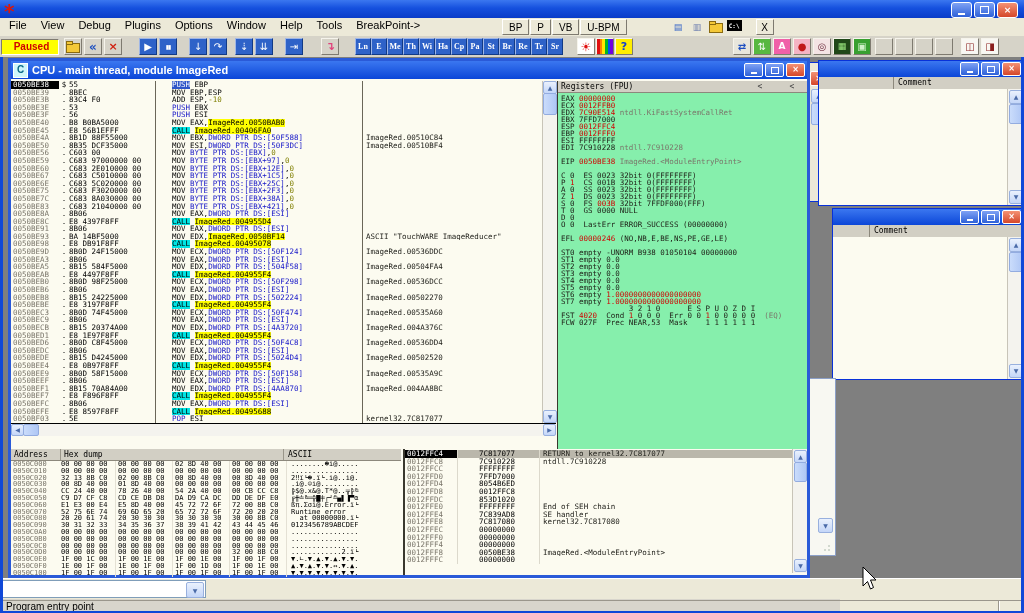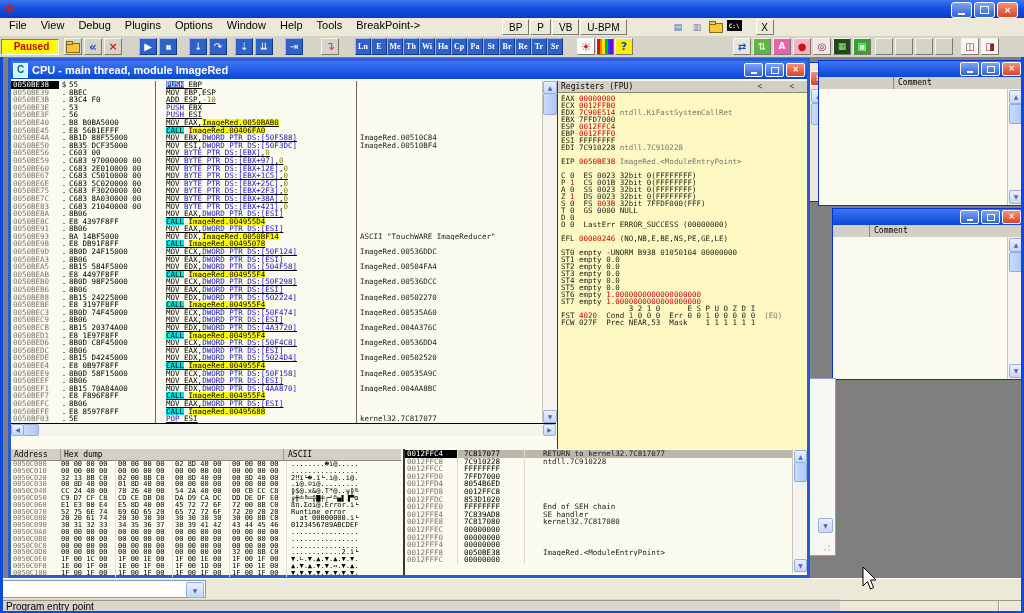--- a/index.html
+++ b/index.html
@@ -93,32 +93,32 @@
           font:bold 10px "Liberation Sans",sans-serif;text-align:center;line-height:12px;}
   .cpu-btns{margin-left:auto;display:flex;gap:2px;padding-right:2px;}
   .cpu-client{position:relative;width:796px;height:496px;background:#FCFBF0;font-family:"DejaVu Sans Mono",monospace;}
   
   #disasm{position:absolute;left:0;top:2px;width:531px;height:342px;overflow:hidden;}
   .dr{display:flex;height:7.6px;line-height:7.6px;font-size:7.5px;white-space:pre;overflow:hidden;}
   .da{width:46px;flex:none;color:#7A766A;padding-left:2px;}
   .da.sel{background:#000;color:#FFF;}
   .df{width:10px;flex:none;color:#000;text-align:center;}
   .dh{width:86px;flex:none;color:#000;}
-  .dd{width:190px;flex:none;border-left:1px solid #6A6658;padding-left:10px;color:#000;text-decoration:underline;}
+  .dd{width:190px;flex:none;border-left:1px solid #6A6658;padding-left:16px;color:#000;}
   .dcm{flex:1;border-left:1px solid #6A6658;padding-left:3px;color:#22221C;overflow:hidden;}
   .tb{color:#1616C8;}.to{color:#7F7F00;}
   .hy{background:#FFFF00;}.hc{background:#00E4E4;}
   .hb{background:#2F55C8;color:#FFF;}
   .tr{color:#D00000;}.tg{color:#7A766A;}
   .dis-vscroll{position:absolute;left:531px;top:2px;width:14px;height:342px;background:#F4F3EE;border-left:1px solid #C8C4B8;}
   .dis-hscroll{position:absolute;left:0;top:344px;width:545px;height:12px;background:#F4F3EE;border-top:1px solid #000;}
   .infopane{position:absolute;left:0;top:356px;width:544px;height:13px;background:#FCFBF0;
             border:1px solid #7E7A70;font-size:7.5px;line-height:11px;padding-left:3px;color:#000;white-space:pre;}
   
-  .regs{position:absolute;left:546px;top:2px;width:250px;height:444px;border-left:1px solid #3A382E;background:#fef9c3;box-sizing:border-box;}
+  .regs{position:absolute;left:546px;top:2px;width:250px;height:444px;border-left:1px solid #3A382E;background:#86efac;box-sizing:border-box;}
   .regs-hdr{height:11px;background:#D2CFC4;border-bottom:1px solid #8C887C;font-size:8px;line-height:11px;padding-left:3px;color:#000;position:relative;}
   .regs-hdr .hbtn{position:absolute;top:0;width:14px;text-align:center;color:#444;}
   #reg-lines{padding-top:2px;}
   .rl{height:7px;line-height:7px;font-size:7.5px;white-space:pre;padding-left:3px;color:#1C1C14;overflow:visible;}
   
   .dump{position:absolute;left:0;top:370px;width:390px;height:126px;background:#FCFBF0;}
   .dump-hdr{height:11px;background:#D2CFC4;border-bottom:1px solid #8C887C;display:flex;font-size:8px;line-height:11px;color:#000;}
   .dh-a{width:46px;flex:none;border-right:1px solid #9A968A;padding-left:3px;}
   .dh-h{width:219px;flex:none;border-right:1px solid #9A968A;padding-left:3px;}
   .dh-s{flex:1;padding-left:4px;}
@@ -126,22 +126,22 @@
   .ma{width:46px;flex:none;color:#7A766A;padding-left:2px;}
   .mg{width:54px;flex:none;border-right:1px solid #E4E1D4;padding-left:2px;color:#000;}
   .ms{flex:1;padding-left:4px;color:#000;overflow:hidden;}
   
   .stack{position:absolute;left:392px;top:370px;width:404px;height:126px;background:#FCFBF0;border-left:2px solid #3A382E;box-sizing:border-box;}
   #stack-rows{position:absolute;left:0;top:1px;width:388px;}
   .sr{display:flex;height:7.6px;line-height:7.6px;font-size:7.5px;white-space:pre;overflow:hidden;}
   .sr.selr{background:#BAB7AB;}
   .sa{width:50px;flex:none;color:#7A766A;padding-left:2px;}
   .sa.sel{background:#000;color:#FFF;}
-  .sv{width:60px;flex:none;border-left:1px solid #DCD9CC;padding-left:6px;color:#000;}
-  .sc{flex:1;border-left:1px solid #DCD9CC;padding-left:18px;color:#22221C;overflow:hidden;}
+  .sv{width:60px;flex:none;border-left:1px solid #DCD9CC;padding-left:21px;color:#000;}
+  .sc{flex:1;border-left:1px solid #DCD9CC;padding-left:3px;color:#22221C;overflow:hidden;}
   .stack-vscroll{position:absolute;right:0;top:0;width:14px;height:124px;background:#F4F3EE;border-left:1px solid #C8C4B8;}
   
   .cmdbar{position:absolute;left:0;top:578px;width:1024px;height:21px;background:#ECE9D8;border-top:1px solid #FFF;z-index:20;}
   .combo{position:absolute;left:2px;top:1px;width:204px;height:18px;background:#FFF;border:1px solid #7F9DB9;box-sizing:border-box;}
   .combo-btn{position:absolute;right:1px;top:1px;width:16px;height:14px;background:linear-gradient(#EAF1FD,#C4D6F8);
              border:1px solid #98B0DE;border-radius:2px;color:#4A6AA8;font:6px "DejaVu Sans",sans-serif;
              display:flex;align-items:center;justify-content:center;}
   .statusbar{position:absolute;left:0;top:599px;width:840px;height:14px;background:#D8D5CC;z-index:20;}
   .sb1{position:absolute;left:1px;top:1px;width:993px;height:11px;border:1px solid;border-color:#9A968C #FFF #FFF #9A968C;
        font-size:10px;line-height:11px;padding-left:4px;color:#000;}

